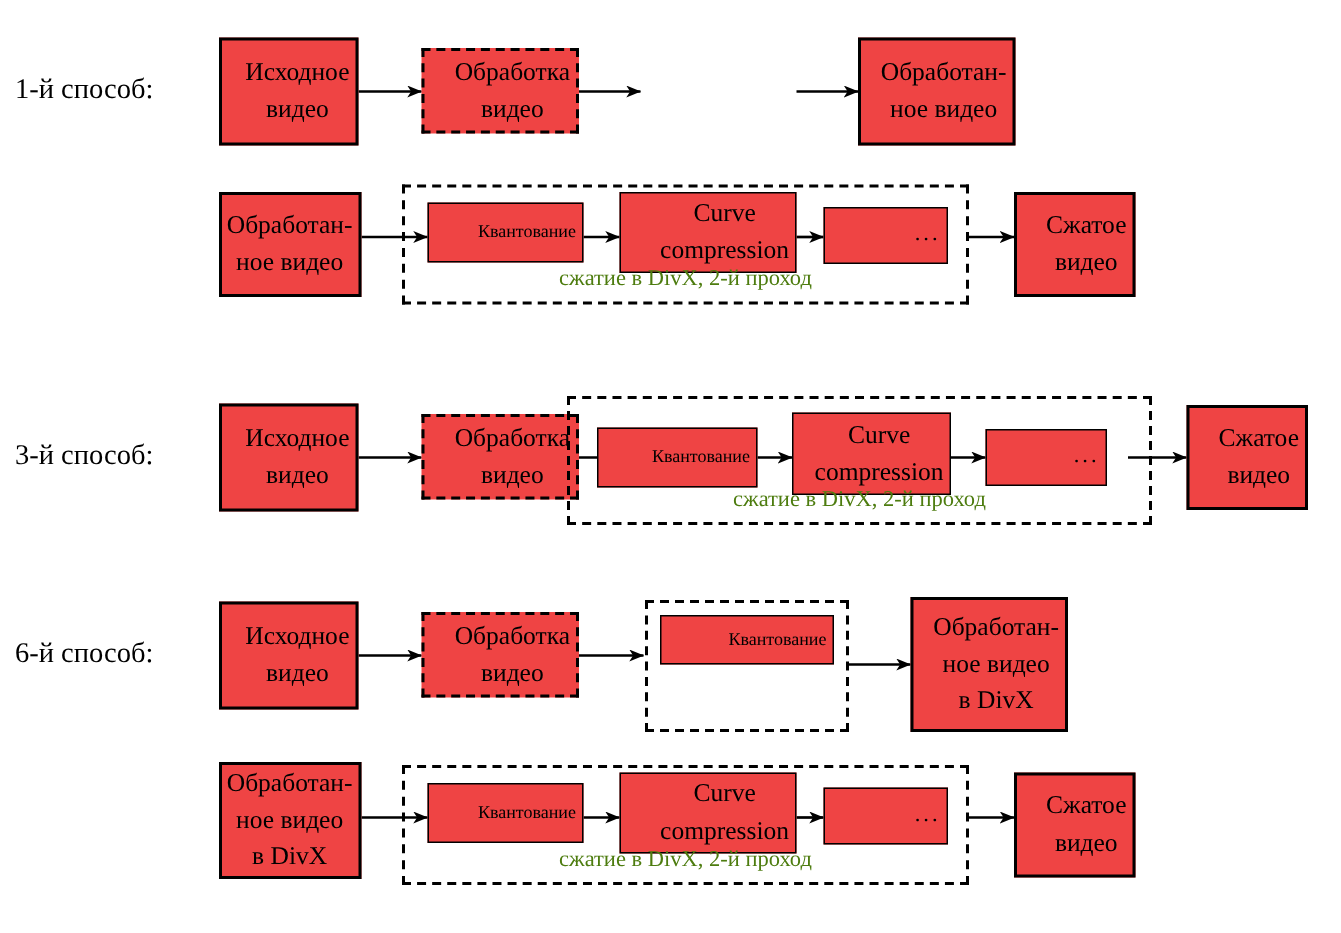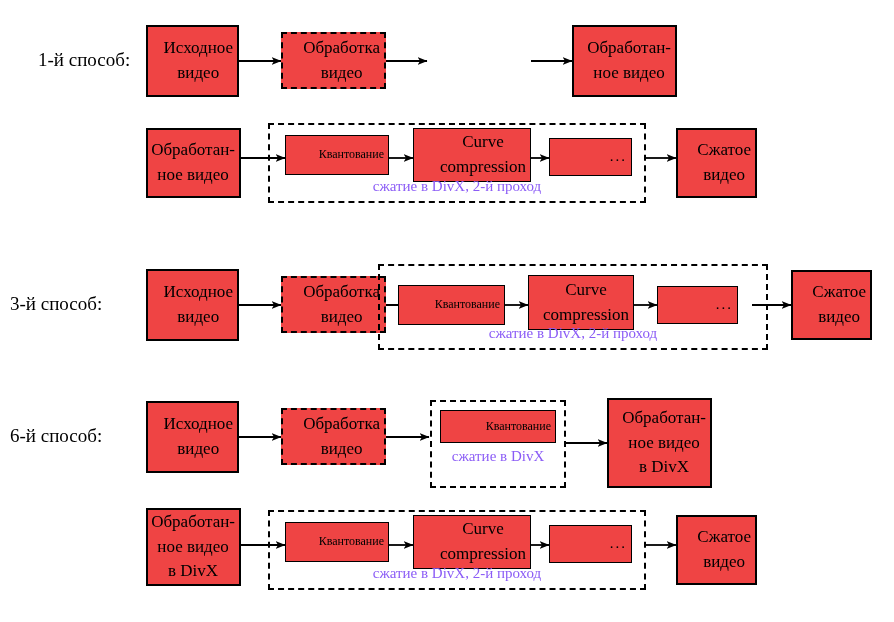--- a/index.html
+++ b/index.html
@@ -58,21 +58,21 @@
     position: absolute;
     box-sizing: border-box;
     border: 2px dashed #000;
     background: transparent;
   }
   .group-caption {
     position: absolute;
     font-size: 15px;
     white-space: nowrap;
     text-align: center;
-    color: #8b5cf6;
+    color: #4d7c0f;
   }
   .ellipsis {
     letter-spacing: 2px;
     font-size: 15px;
   }
   svg.arrow-svg { display: block; overflow: visible; }
 </style>
 </head>
 <body>
 
@@ -105,21 +105,21 @@
       <line x1="386" y1="437" x2="429" y2="437"></line>
       <line x1="566" y1="443" x2="607" y2="443"></line>
 
       <line x1="241" y1="545" x2="285" y2="545"></line>
       <line x1="389" y1="545" x2="413" y2="545"></line>
       <line x1="531" y1="545" x2="549" y2="545"></line>
       <line x1="646" y1="545" x2="676" y2="545"></line>
     </g>
   </svg>
 
-  <div class="method-label" style="left:10px; top:50px;margin-left:28px;">1-й способ:</div>
+  <div class="method-label" style="left:10px; top:50px;">1-й способ:</div>
 
   <div class="box solid-thick" style="left:146px; top:25px; width:93px; height:72px;">
     <span class="box-inner fs-lg">Исходное<br>видео</span>
   </div>
 
   <div class="box dashed" style="left:281px; top:32px; width:105px; height:57px;">
     <span class="box-inner fs-sm">Обработка<br>видео</span>
   </div>
 
 
@@ -190,21 +190,20 @@
   <div class="box dashed" style="left:281px; top:408px; width:105px; height:57px;">
     <span class="box-inner fs-sm">Обработка<br>видео</span>
   </div>
 
   <div class="group" style="left:430px; top:400px; width:136px; height:88px;"></div>
 
   <div class="box solid-thin" style="left:440px; top:410px; width:116px; height:33px;">
     <span class="box-inner fs-xs">Квантование</span>
   </div>
 
-  <div class="group-caption" style="left:430px; top:446px; width:136px; line-height:1.45;">сжатие в DivX</div>
 
   <div class="box solid-thick" style="left:607px; top:398px; width:105px; height:90px;">
     <span class="box-inner fs-lg">Обработан-<br>ное видео<br>в DivX</span>
   </div>
 
   <div class="box solid-thick" style="left:146px; top:508px; width:95px; height:78px;">
     <span class="box-inner fs-lg">Обработан-<br>ное видео<br>в DivX</span>
   </div>
 
   <div class="group" style="left:268px; top:510px; width:378px; height:80px;"></div>

